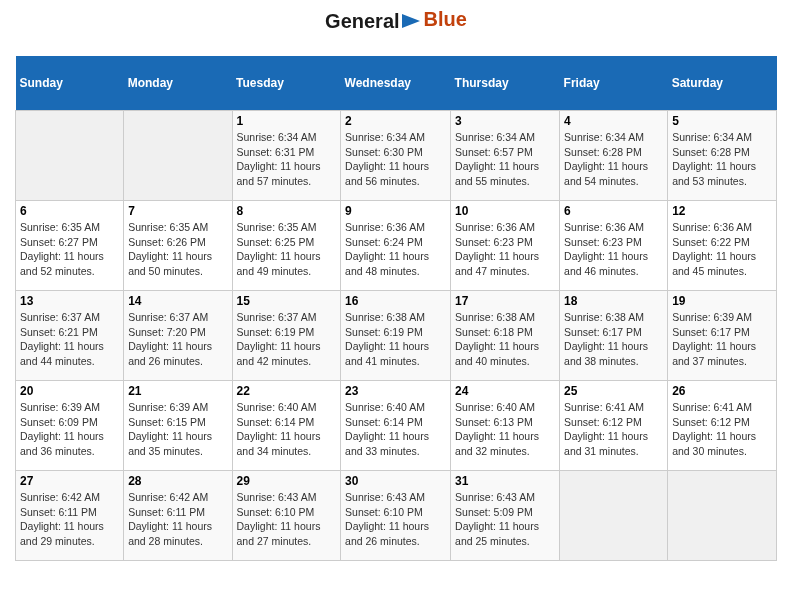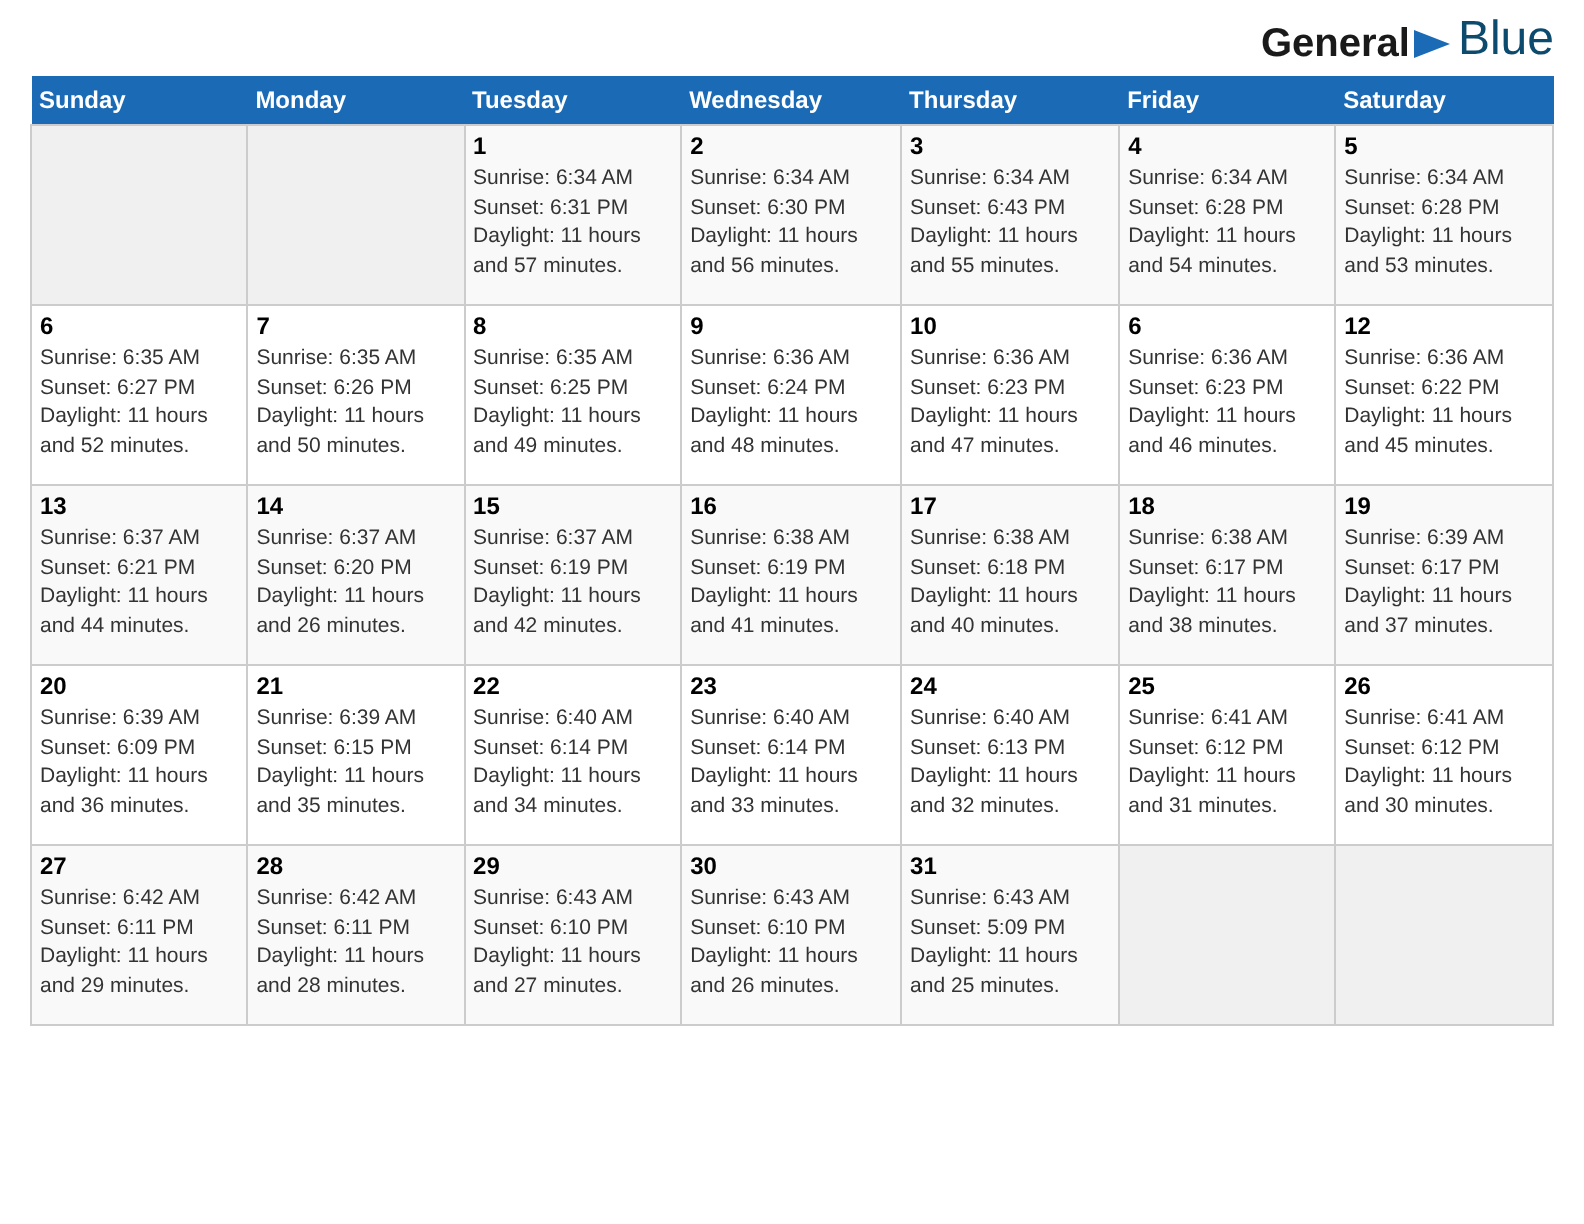--- a/index.html
+++ b/index.html
@@ -5,23 +5,23 @@
     * { box-sizing: border-box; margin: 0; padding: 0; }
     body {
       font-family: Arial, sans-serif;
       background: #fff;
       width: 792px;
       min-height: 612px;
       padding: 10px 15px;
     }
     .header {
       display: flex;
-      justify-content: flex-end;
+      justify-content: center;
       align-items: flex-start;
-      margin-bottom: 4px;
+      margin-bottom: 24px;
     }
     .logo {
       display: flex;
       align-items: center;
       gap: 4px;
     }
     .title-block {
       text-align: right;
     }
     .month-title {
@@ -34,21 +34,21 @@
       color: #555;
     }
     table {
       width: 100%;
       border-collapse: collapse;
       font-size: 10.5px;
     }
     thead tr th {
       background: #1a6ab5;
       color: #fff;
-      padding: 5px 4px;
+      padding: 20px 4px;
       text-align: left;
       font-size: 12px;
       font-weight: bold;
     }
     tbody tr td {
       border: 1px solid #ccc;
       vertical-align: top;
       padding: 3px 4px;
       width: 113px;
       min-height: 70px;
@@ -78,21 +78,21 @@
 <body>
 
 <div class="header">
   <div class="logo">
   <div style="display:flex;align-items:center;gap:2px;">
     <div style="font-size:20px;font-weight:bold;color:#1a1a1a;line-height:1;">General</div>
     <svg width="18" height="22" viewBox="0 0 18 22">
       <polygon points="0,4 18,11 0,18" fill="#1a6ab5"></polygon>
     </svg>
   </div>
-  <div style="font-size:24px;font-weight:normal;color:#0c4a6e;margin-top:-4px;">Blue</div>
+  <div style="font-size:20px;font-weight:bold;color:#c2410c;margin-top:-4px;">Blue</div>
 </div>
   <div class="title-block">
     <div class="month-title"></div>
     <div class="location"></div>
   </div>
 </div>
 
 <table>
   <thead>
     <tr>
@@ -122,21 +122,21 @@
         <div class="day-info">
           <span>Sunrise: 6:34 AM</span><br>
           <span>Sunset: 6:30 PM</span><br>
           <span>Daylight: 11 hours and 56 minutes.</span>
         </div>
         </td>
         <td>
           <span class="day-num">3</span>
         <div class="day-info">
           <span>Sunrise: 6:34 AM</span><br>
-          <span>Sunset: 6:43 PM</span><br>
+          <span>Sunset: 6:57 PM</span><br>
           <span>Daylight: 11 hours and 55 minutes.</span>
         </div>
         </td>
         <td>
           <span class="day-num">4</span>
         <div class="day-info">
           <span>Sunrise: 6:34 AM</span><br>
           <span>Sunset: 6:28 PM</span><br>
           <span>Daylight: 11 hours and 54 minutes.</span>
         </div>
@@ -214,21 +214,21 @@
         <div class="day-info">
           <span>Sunrise: 6:37 AM</span><br>
           <span>Sunset: 6:21 PM</span><br>
           <span>Daylight: 11 hours and 44 minutes.</span>
         </div>
         </td>
         <td>
           <span class="day-num">14</span>
         <div class="day-info">
           <span>Sunrise: 6:37 AM</span><br>
-          <span>Sunset: 6:20 PM</span><br>
+          <span>Sunset: 7:20 PM</span><br>
           <span>Daylight: 11 hours and 26 minutes.</span>
         </div>
         </td>
         <td>
           <span class="day-num">15</span>
         <div class="day-info">
           <span>Sunrise: 6:37 AM</span><br>
           <span>Sunset: 6:19 PM</span><br>
           <span>Daylight: 11 hours and 42 minutes.</span>
         </div>

